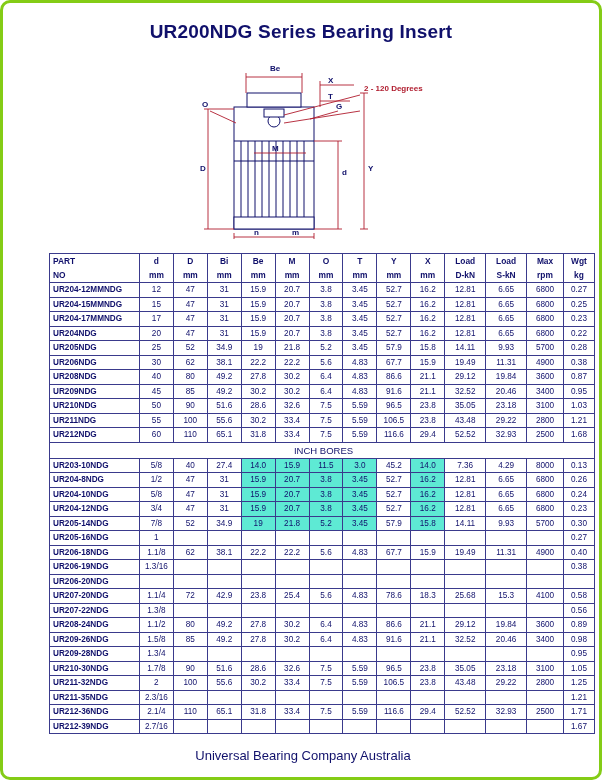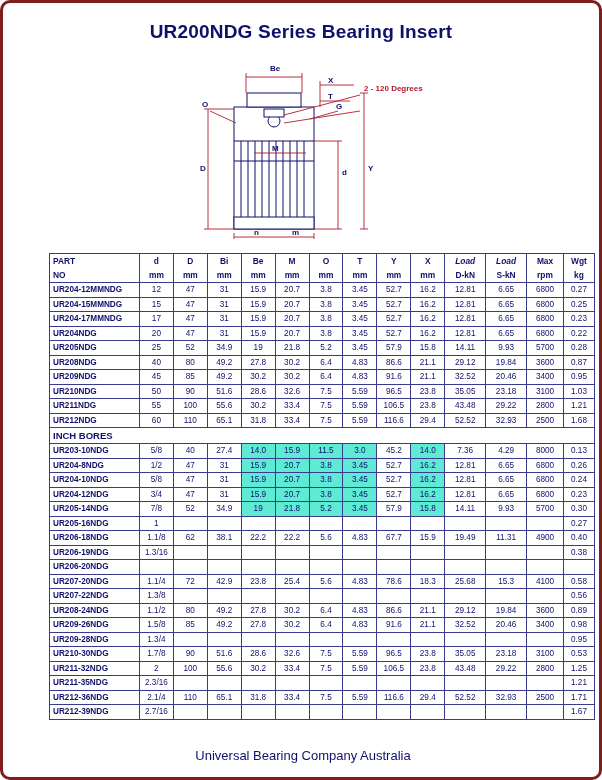--- a/index.html
+++ b/index.html
@@ -7,21 +7,21 @@
     width:602px;height:780px;
     background:#ffffff;
     font-family:"Liberation Sans", sans-serif;
     color:#1a1a6e;
     -webkit-font-smoothing:antialiased;
   }
   .page{
     position:relative;
     width:602px;height:780px;
     box-sizing:border-box;
-    border:3px solid #7f1d1d;
+    border:3px solid #84cc16;
     border-radius:10px;
     background:#fff;
     overflow:hidden;
   }
   .title{
     text-align:center;
     font-size:19px;
     font-weight:bold;
     color:#10106b;
     margin-top:18px;
@@ -69,30 +69,30 @@
     font-weight:bold;
     font-size:8.4px;
     height:14px;
     line-height:14px;
   }
   thead tr.hdr1 th{border-bottom:none;}
   thead tr.hdr2 th{border-top:none;}
   td.part, th.part{text-align:left;padding-left:3px;font-weight:bold;}
   td.part{font-weight:bold;margin-left:35px;}
   tr.section td{
-    text-align:left;
+    text-align:center;
     padding-left:3px;
-    font-weight:bold;
+    font-weight:normal;
     font-size:9.5px;
     height:15px;line-height:15px;
   }
   td.hl{background:#5eead4;}
   .colw-part{width:86px;}
   .colw{width:33px;}
-  .colw-load{width:40px;font-style:italic;}
+  .colw-load{width:40px;}
   .colw-max{width:36px;}
   .colw-wgt{width:30px;}
 </style>
 </head>
 <body>
 
 <div class="page">
 
   <div class="title">UR200NDG Series Bearing Insert</div>
 
@@ -287,20 +287,36 @@
             <td>5.2</td>
             <td>3.45</td>
             <td>57.9</td>
             <td>15.8</td>
             <td>14.11</td>
             <td>9.93</td>
             <td>5700</td>
             <td>0.28</td>
           </tr>
           <tr>
+            <td class="part">UR206NDG</td>
+            <td>30</td>
+            <td>62</td>
+            <td>38.1</td>
+            <td>22.2</td>
+            <td>22.2</td>
+            <td>5.6</td>
+            <td>4.83</td>
+            <td>67.7</td>
+            <td>15.9</td>
+            <td>19.49</td>
+            <td>11.31</td>
+            <td>4900</td>
+            <td>0.38</td>
+          </tr>
+          <tr>
             <td class="part">UR208NDG</td>
             <td>40</td>
             <td>80</td>
             <td>49.2</td>
             <td>27.8</td>
             <td>30.2</td>
             <td>6.4</td>
             <td>4.83</td>
             <td>86.6</td>
             <td>21.1</td>
@@ -607,21 +623,21 @@
             <td>51.6</td>
             <td>28.6</td>
             <td>32.6</td>
             <td>7.5</td>
             <td>5.59</td>
             <td>96.5</td>
             <td>23.8</td>
             <td>35.05</td>
             <td>23.18</td>
             <td>3100</td>
-            <td>0.53</td>
+            <td>1.05</td>
           </tr>
           <tr>
             <td class="part">UR211-32NDG</td>
             <td>2</td>
             <td>100</td>
             <td>55.6</td>
             <td>30.2</td>
             <td>33.4</td>
             <td>7.5</td>
             <td>5.59</td>

